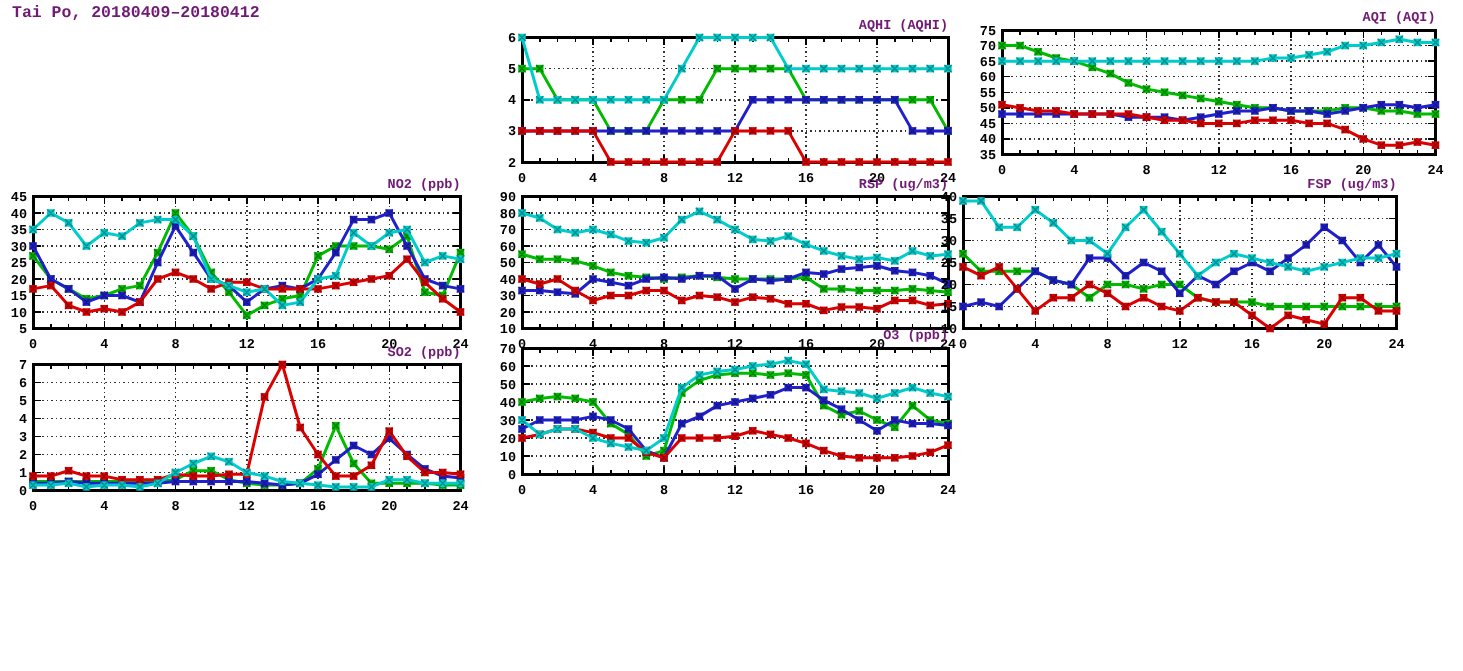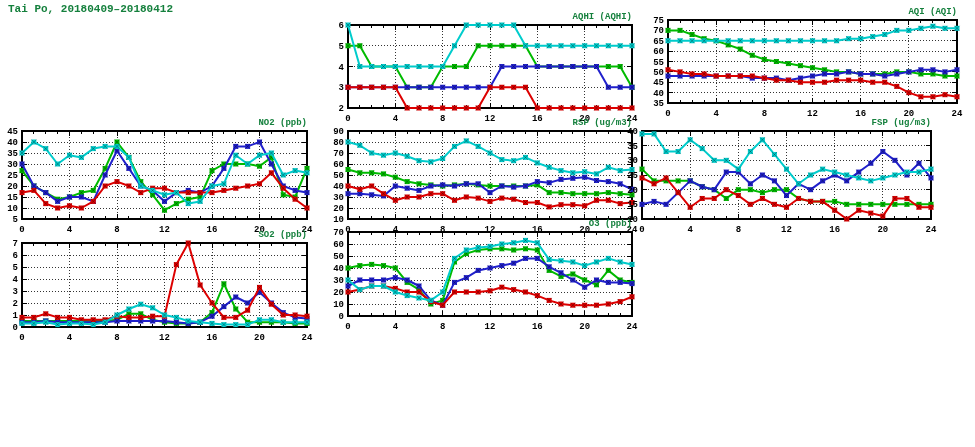--- a/index.html
+++ b/index.html
@@ -1,17 +1,17 @@
 <!DOCTYPE html>
 <html><head>
 <meta charset="utf-8">
 <style>
   html,body{margin:0;padding:0;background:#fff;}
   #screen{position:relative;width:975px;height:447px;background:#ffffff;overflow:hidden;
-          font-family:"Liberation Mono","DejaVu Sans Mono",monospace;color:#15803d;}
+          font-family:"Liberation Mono","DejaVu Sans Mono",monospace;color:#701a75;}
   #page-title{position:absolute;left:8px;top:3px;font-size:11px;font-weight:700;letter-spacing:0px;white-space:pre;}
   figure.chart{position:absolute;margin:0;padding:0;}
   .chart-title{position:absolute;top:1px;right:10px;font-size:9px;font-weight:700;white-space:pre;}
   svg{position:absolute;left:0;top:0;}
   svg text{font-family:"Liberation Mono","DejaVu Sans Mono",monospace;font-size:9px;font-weight:700;fill:#000;}
 </style>
 </head>
 <body>
 
 <div id="screen">

